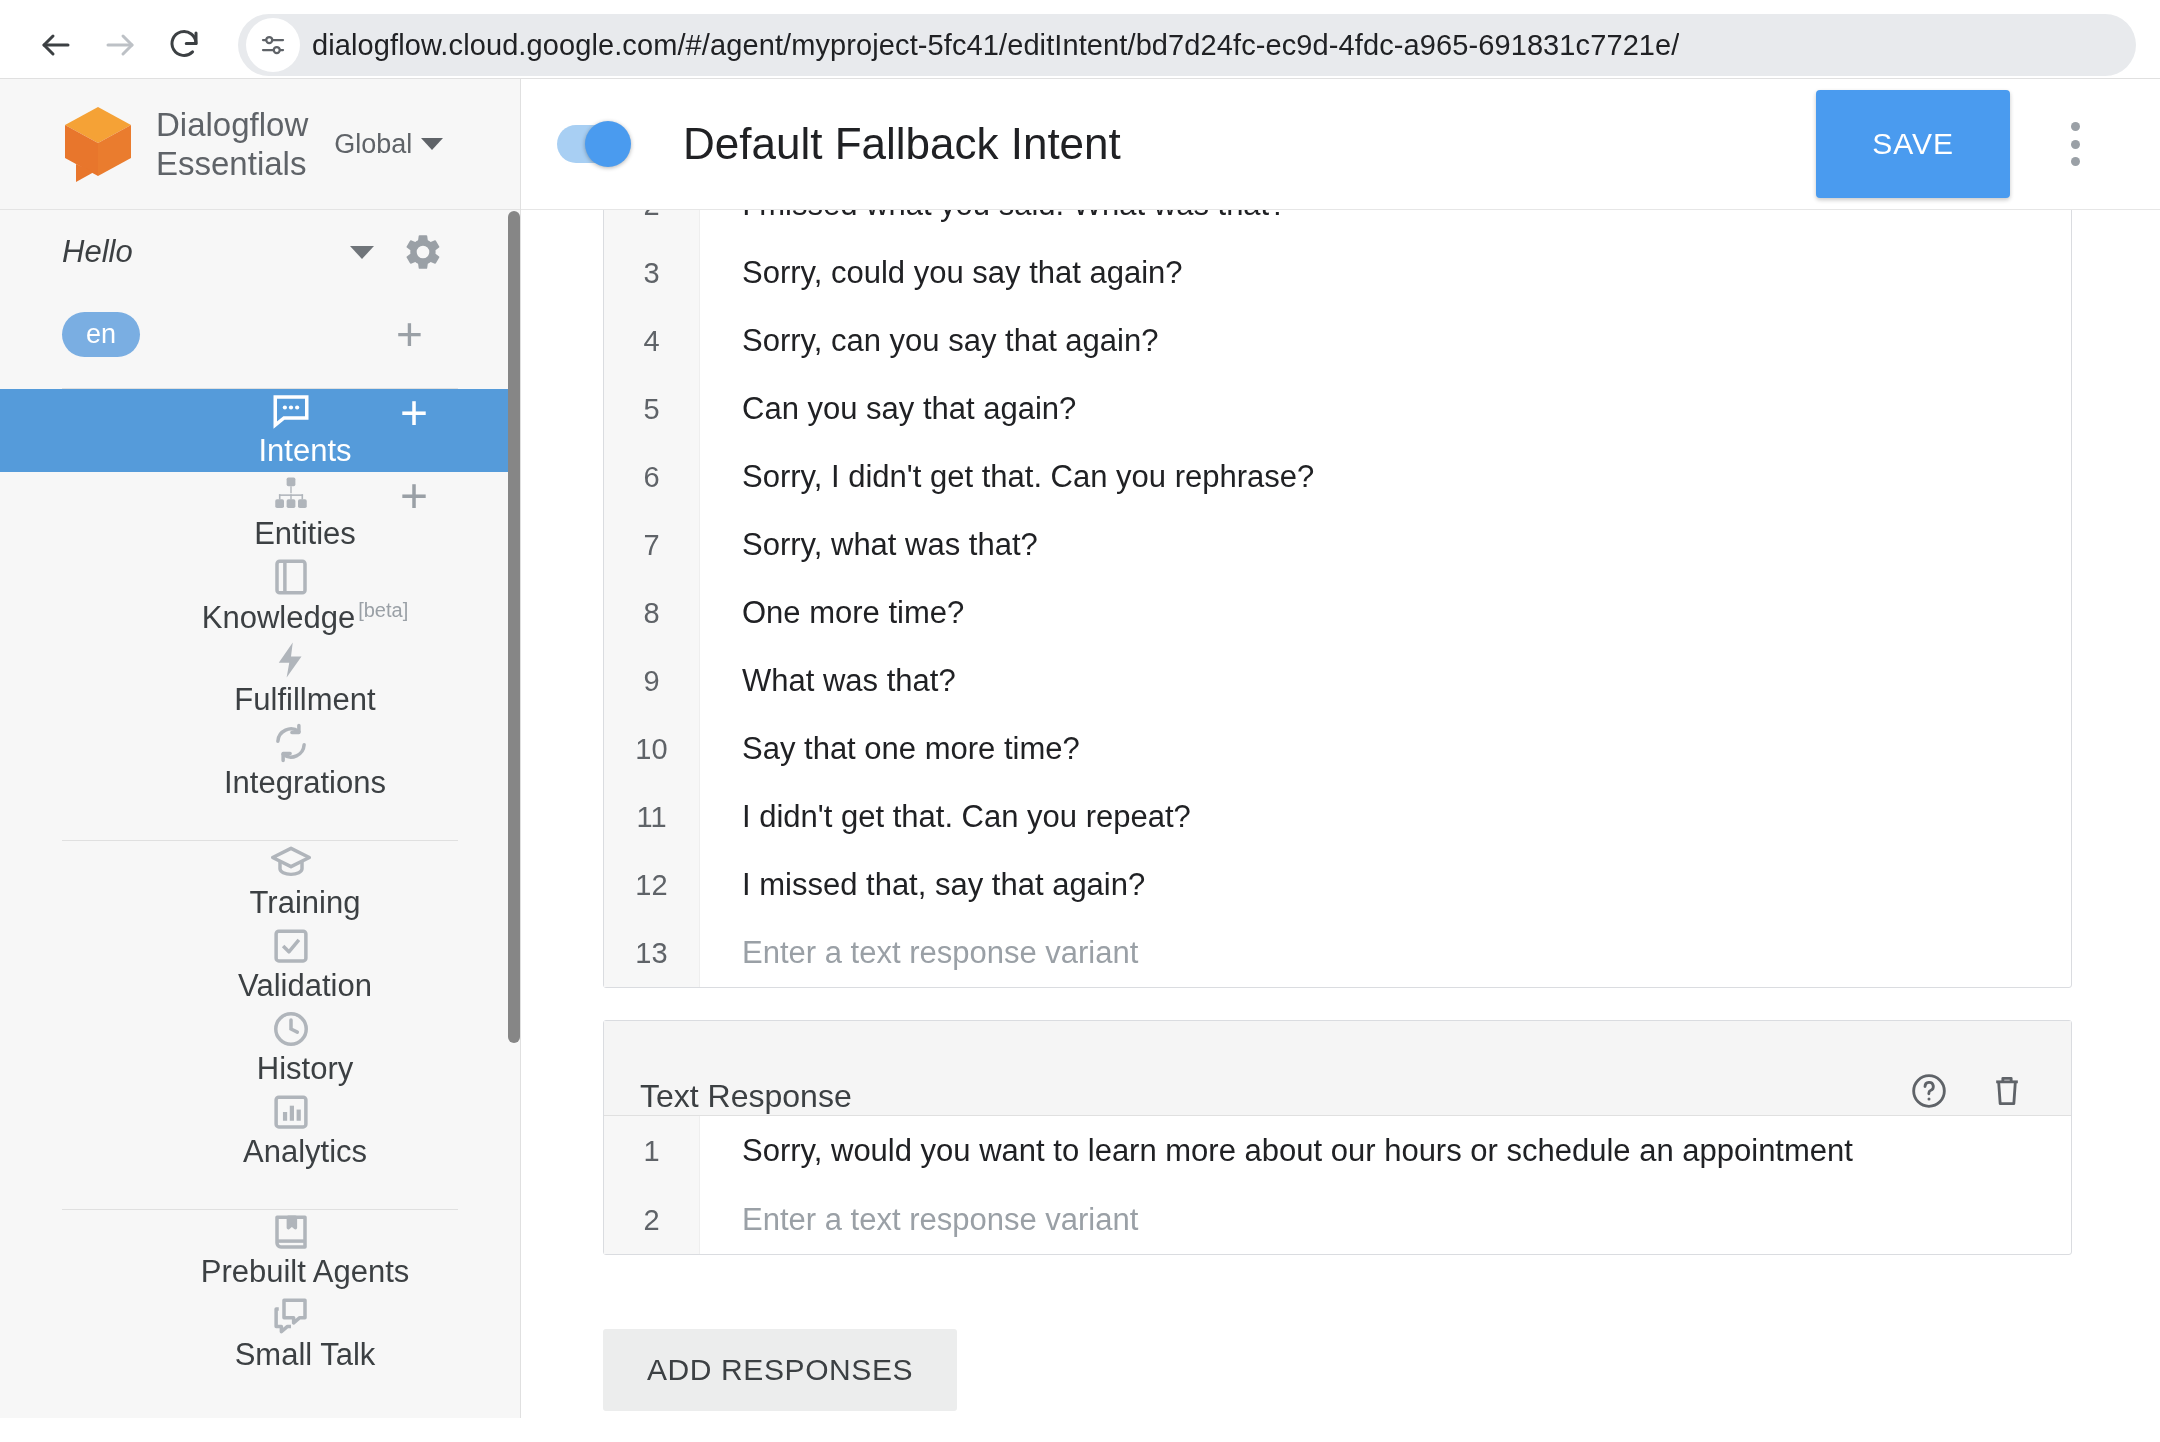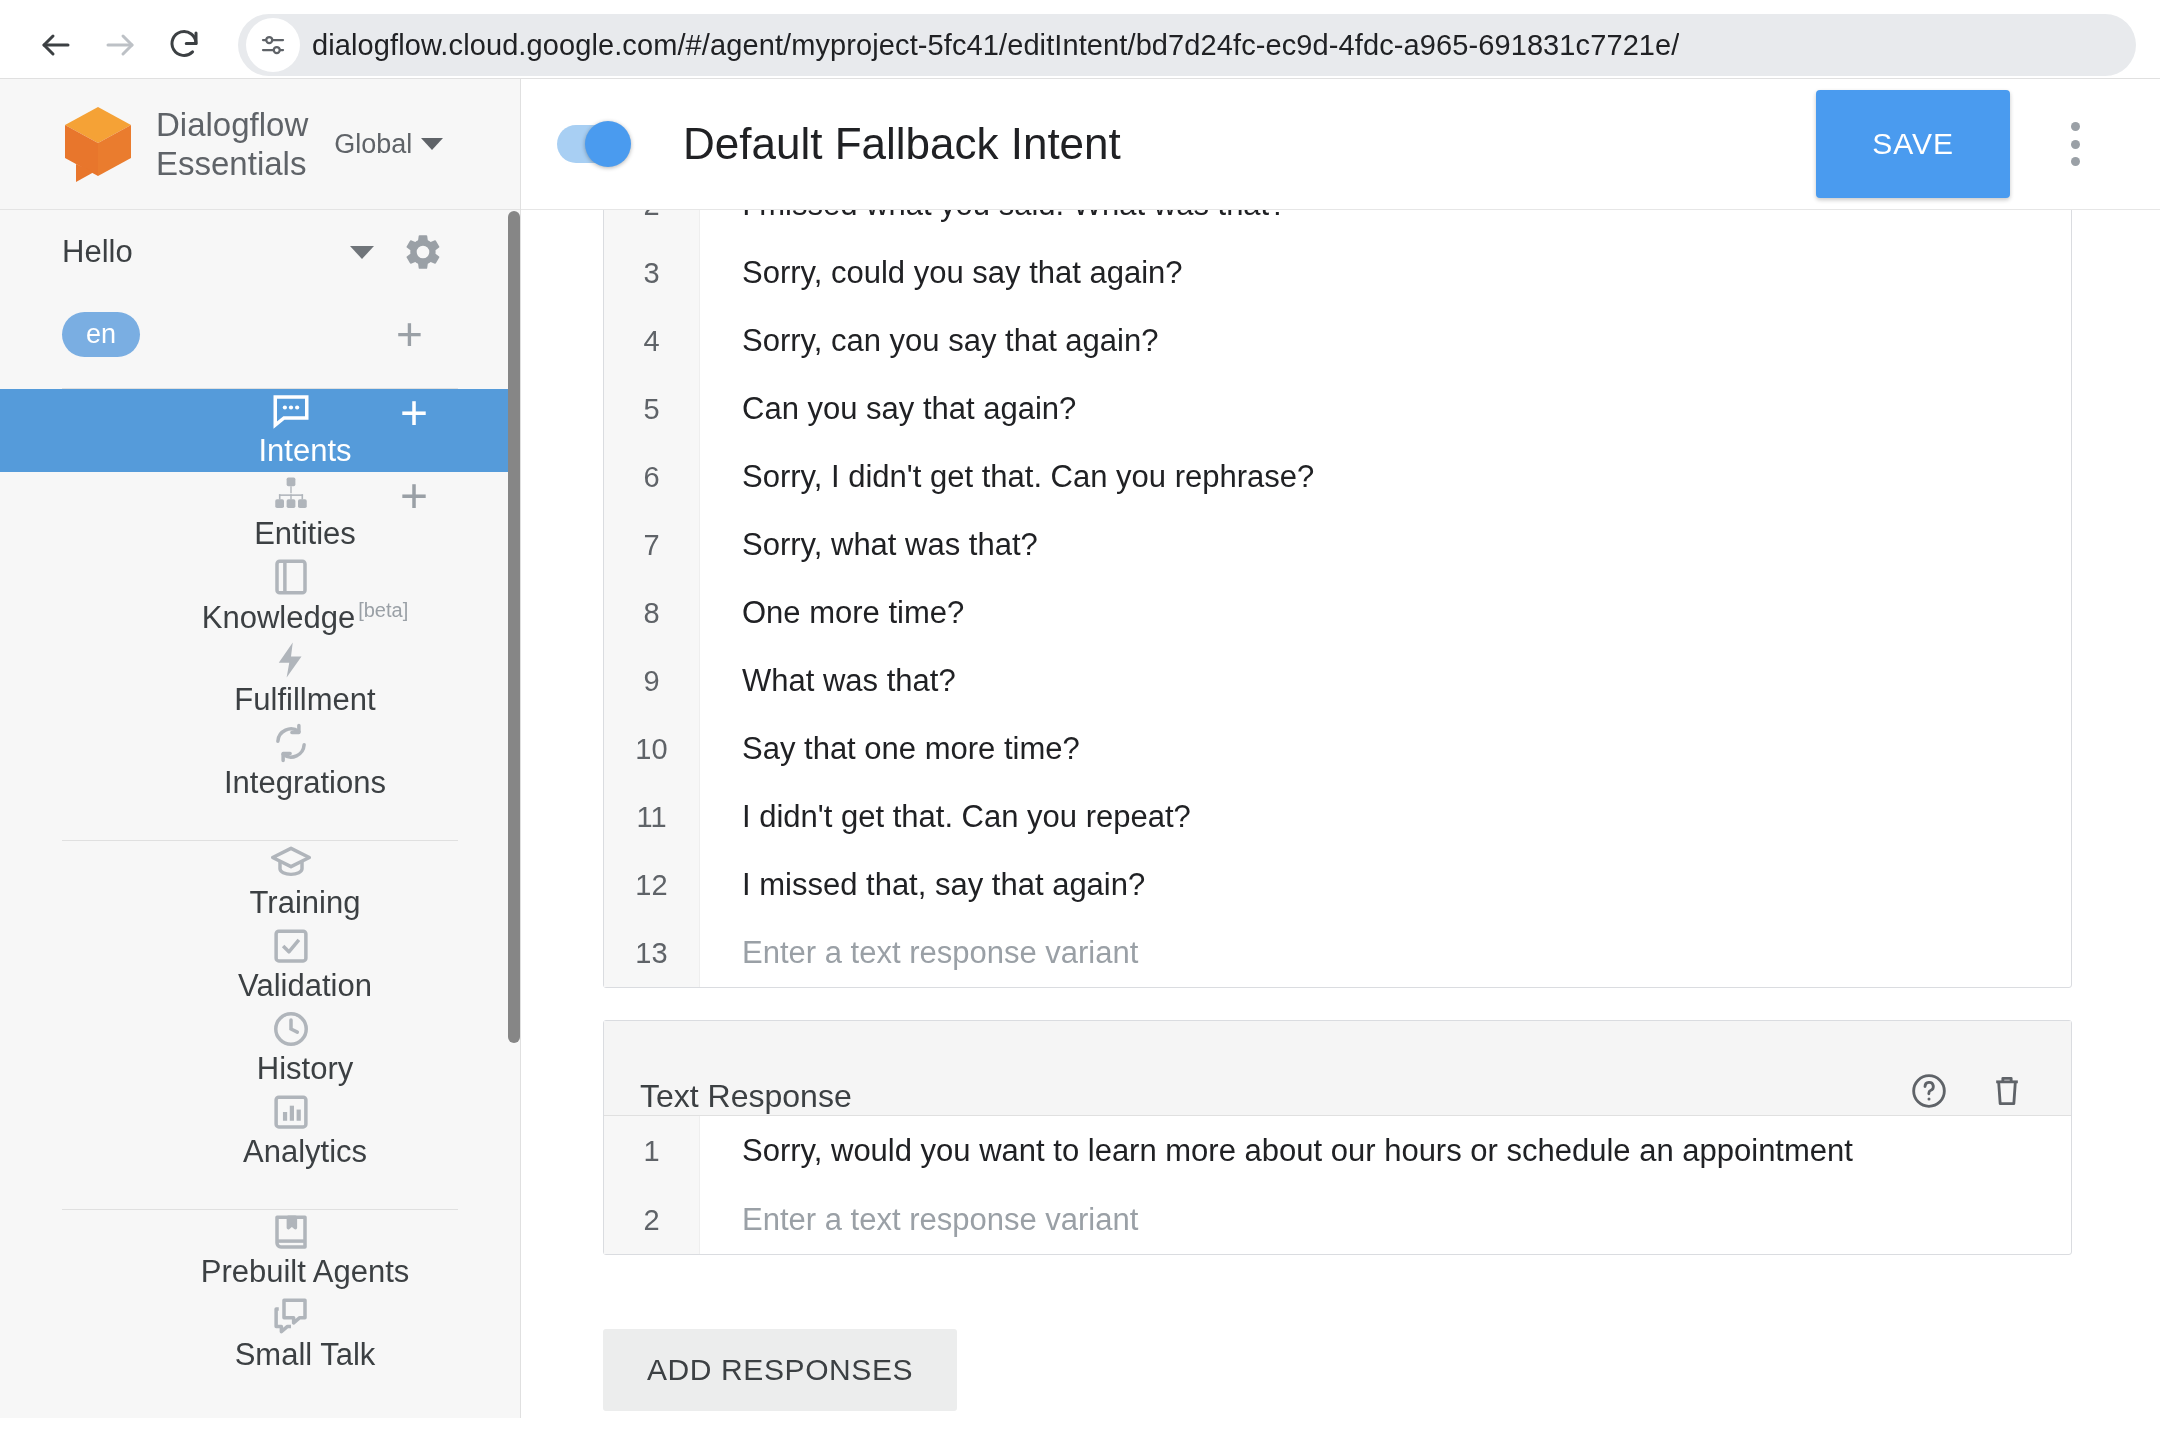--- a/index.html
+++ b/index.html
@@ -93,21 +93,21 @@
     border-left: 11px solid transparent;
     border-right: 11px solid transparent;
     border-top: 12px solid #5f6368;
   }
 
   .agent-row {
     height: 84px;
     display: flex; align-items: center;
     padding: 0 0 0 62px;
   }
-  .agent-name { font-size: 31px; color: #3c4043; }
+  .agent-name { font-size: 31px; color: #3c4043; font-style: italic; }
   .agent-caret {
     margin-left: auto; margin-right: 0;
     width: 0; height: 0;
     border-left: 12px solid transparent;
     border-right: 12px solid transparent;
     border-top: 13px solid #70757a;
     position: absolute; left: 350px;
   }
   .gear-btn {
     position: absolute; left: 398px;

